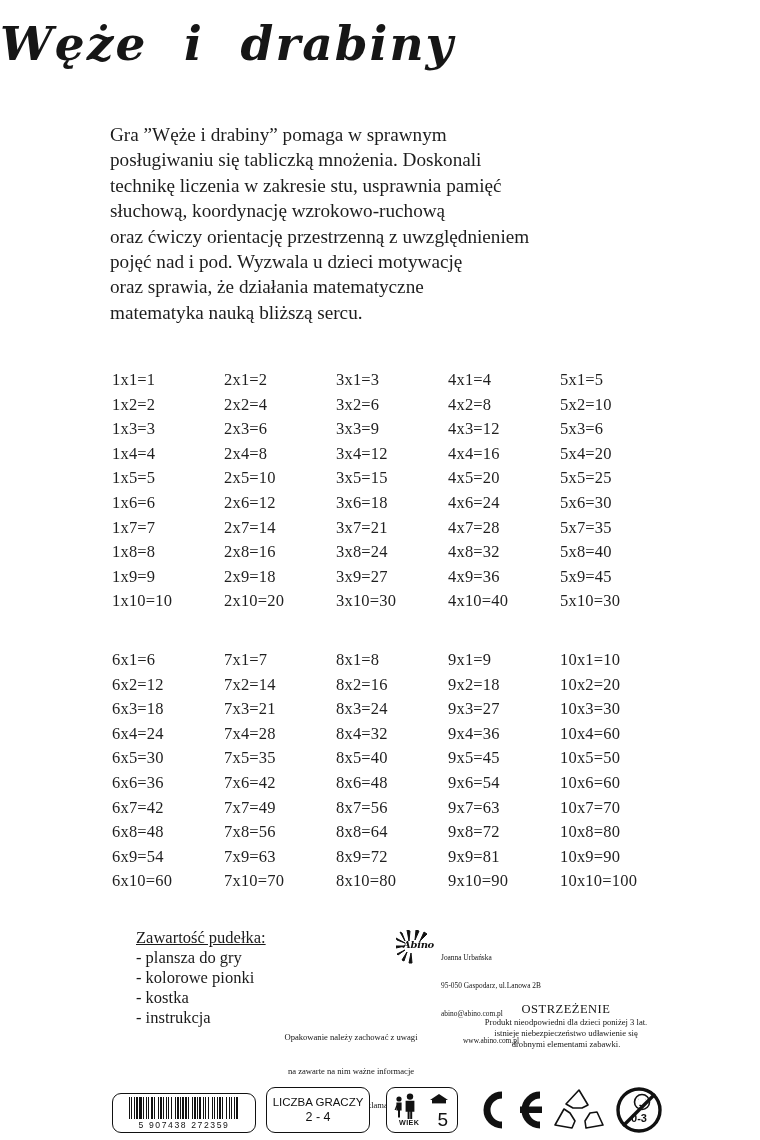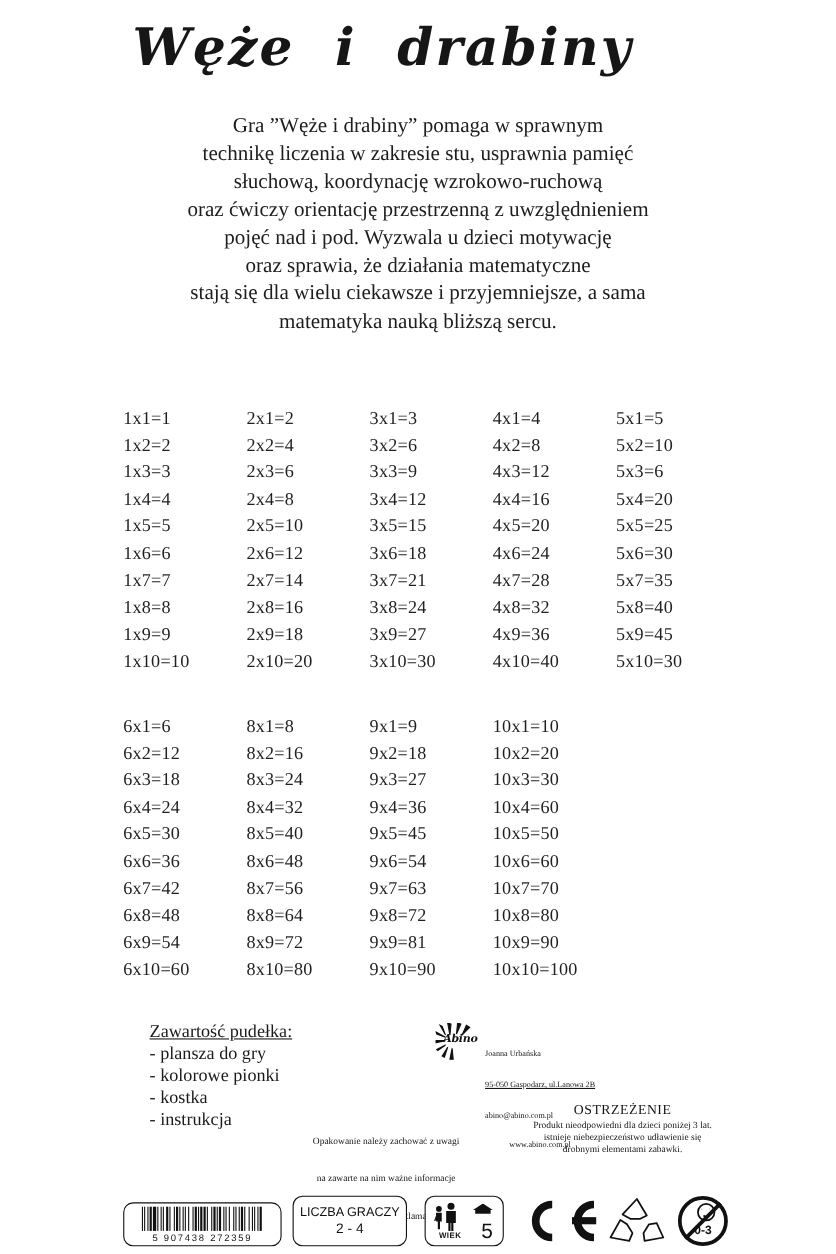--- a/index.html
+++ b/index.html
@@ -15,37 +15,36 @@
     color: #1a1a1a;
     overflow: hidden;
   }
 
   
   #title {
     position: absolute;
     top: 16px;
     left: 0;
     width: 696px;
-    text-align: center;
+    text-align: left;
     font-family: "DejaVu Serif", serif;
     font-weight: bold;
     font-style: italic;
     font-size: 47px;
     letter-spacing: 2px;
     color: #161616;
     white-space: pre;
   }
 
   
   #intro {
     position: absolute;
-    top: 102px;
+    top: 122px;
     left: 110px;
     width: 540px;
-    text-align: center;
     font-size: 19.2px;
     line-height: 25.4px;
     color: #1d1d1d;
   }
   #intro .ln { display: block; white-space: pre; }
 
   
   .table-block {
     position: absolute;
     left: 112px;
@@ -115,21 +114,21 @@
   }
   #pubtext {
     margin-left: 3px;
     padding-top: 5px;
     font-size: 7.4px;
     line-height: 9.2px;
     color: #151515;
     white-space: pre;
   }
   #pubtext .l1 { text-align: left; }
-  #pubtext .l2 { text-align: right; text-decoration: underline; }
+  #pubtext .l2 { text-align: right; }
   #pubtext .l3 { text-align: left; }
   #pubtext .l4 { text-align: center; }
 
   
   #packnote {
     position: absolute;
     left: 258px;
     top: 1010px;
     width: 186px;
     text-align: center;
@@ -288,26 +287,26 @@
     height: 48px;
   }
 </style>
 </head>
 <body>
 
 <div id="title">Węże  i  drabiny</div>
 
 <div id="intro">
   <span class="ln">Gra ”Węże i drabiny” pomaga w sprawnym</span>
+  <span class="ln">posługiwaniu się tabliczką mnożenia. Doskonali</span>
   <span class="ln">technikę liczenia w zakresie stu, usprawnia pamięć</span>
   <span class="ln">słuchową, koordynację wzrokowo-ruchową</span>
   <span class="ln">oraz ćwiczy orientację przestrzenną z uwzględnieniem</span>
   <span class="ln">pojęć nad i pod. Wyzwala u dzieci motywację</span>
   <span class="ln">oraz sprawia, że działania matematyczne</span>
-  <span class="ln">stają się dla wielu ciekawsze i przyjemniejsze, a sama</span>
   <span class="ln">matematyka nauką bliższą sercu.</span>
 </div>
 
 <div id="block-a" class="table-block">
   <div class="mcol">
     <span class="cell">1x1=1</span>
     <span class="cell">1x2=2</span>
     <span class="cell">1x3=3</span>
     <span class="cell">1x4=4</span>
     <span class="cell">1x5=5</span>
@@ -372,20 +371,32 @@
     <span class="cell">6x1=6</span>
     <span class="cell">6x2=12</span>
     <span class="cell">6x3=18</span>
     <span class="cell">6x4=24</span>
     <span class="cell">6x5=30</span>
     <span class="cell">6x6=36</span>
     <span class="cell">6x7=42</span>
     <span class="cell">6x8=48</span>
     <span class="cell">6x9=54</span>
     <span class="cell">6x10=60</span>
+  </div>
+  <div class="mcol">
+    <span class="cell">7x1=7</span>
+    <span class="cell">7x2=14</span>
+    <span class="cell">7x3=21</span>
+    <span class="cell">7x4=28</span>
+    <span class="cell">7x5=35</span>
+    <span class="cell">7x6=42</span>
+    <span class="cell">7x7=49</span>
+    <span class="cell">7x8=56</span>
+    <span class="cell">7x9=63</span>
+    <span class="cell">7x10=70</span>
   </div>
   <div class="mcol">
     <span class="cell">8x1=8</span>
     <span class="cell">8x2=16</span>
     <span class="cell">8x3=24</span>
     <span class="cell">8x4=32</span>
     <span class="cell">8x5=40</span>
     <span class="cell">8x6=48</span>
     <span class="cell">8x7=56</span>
     <span class="cell">8x8=64</span>

